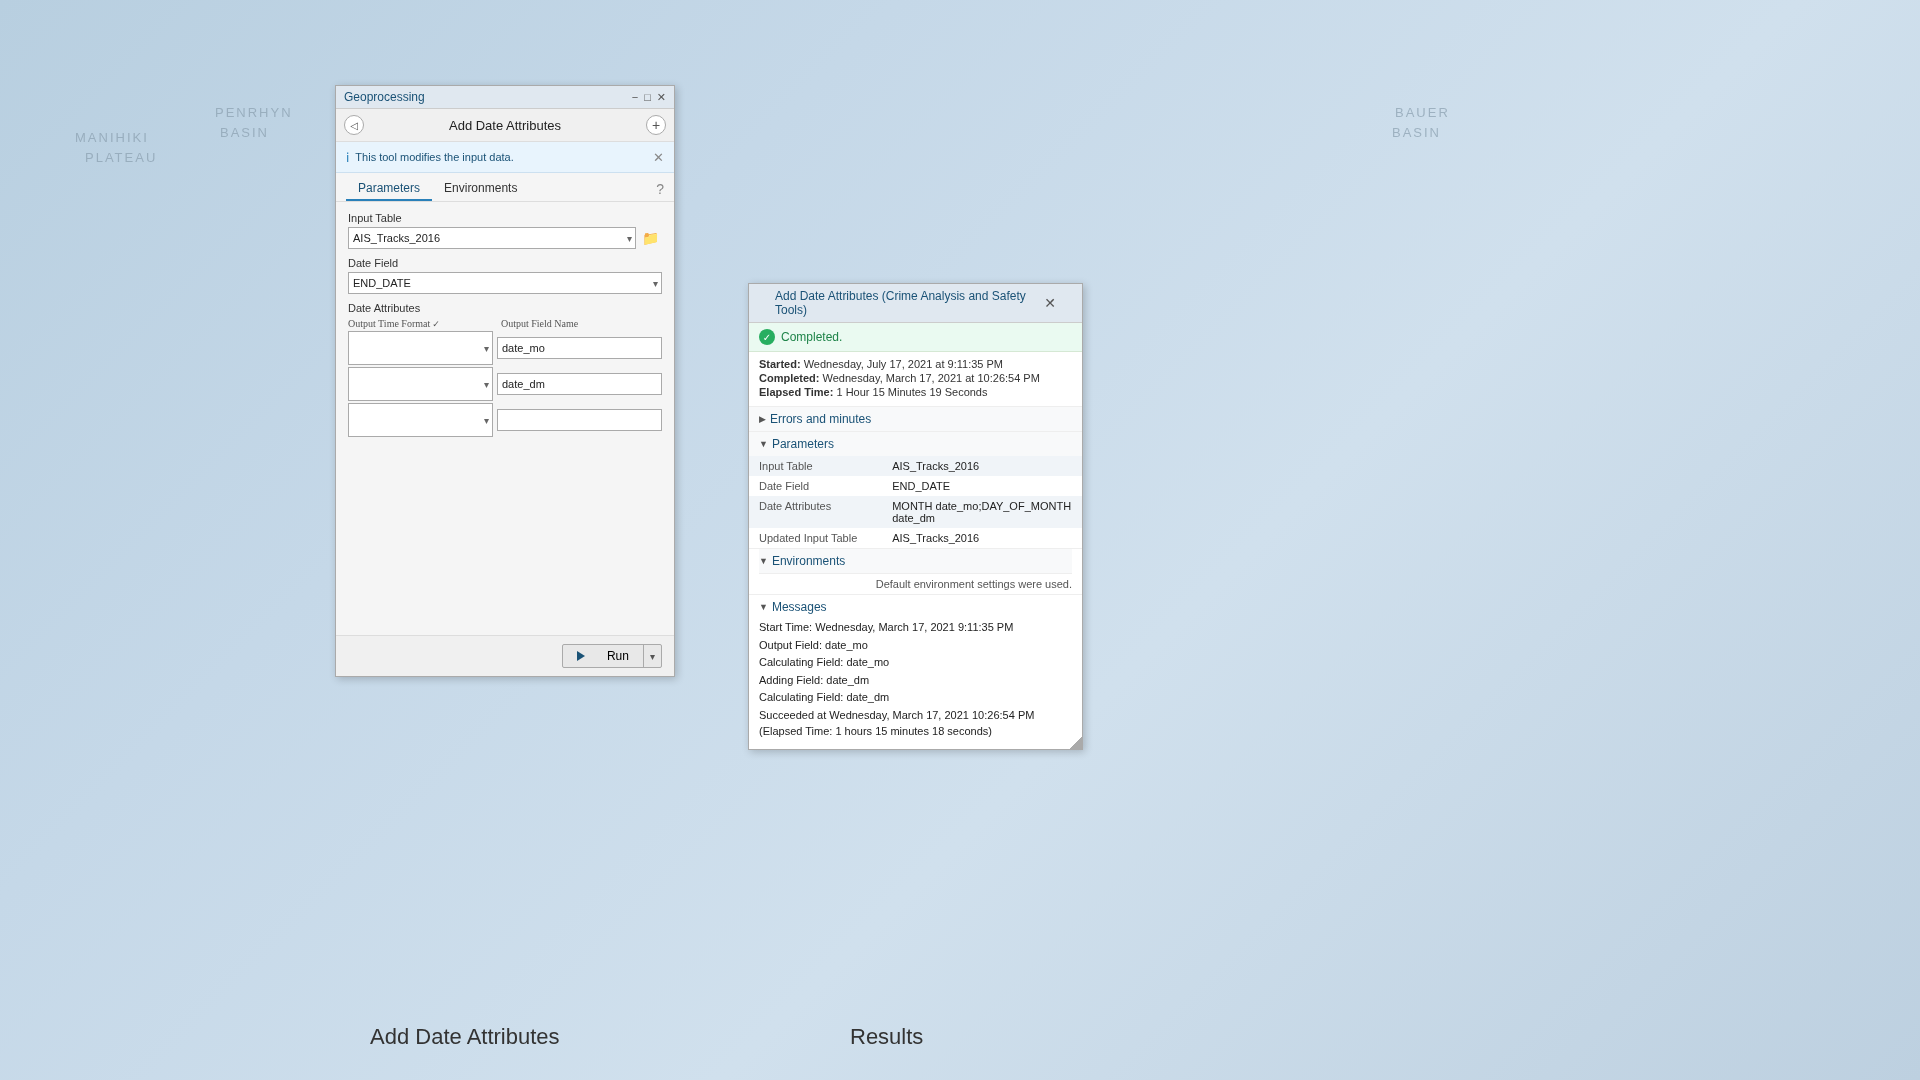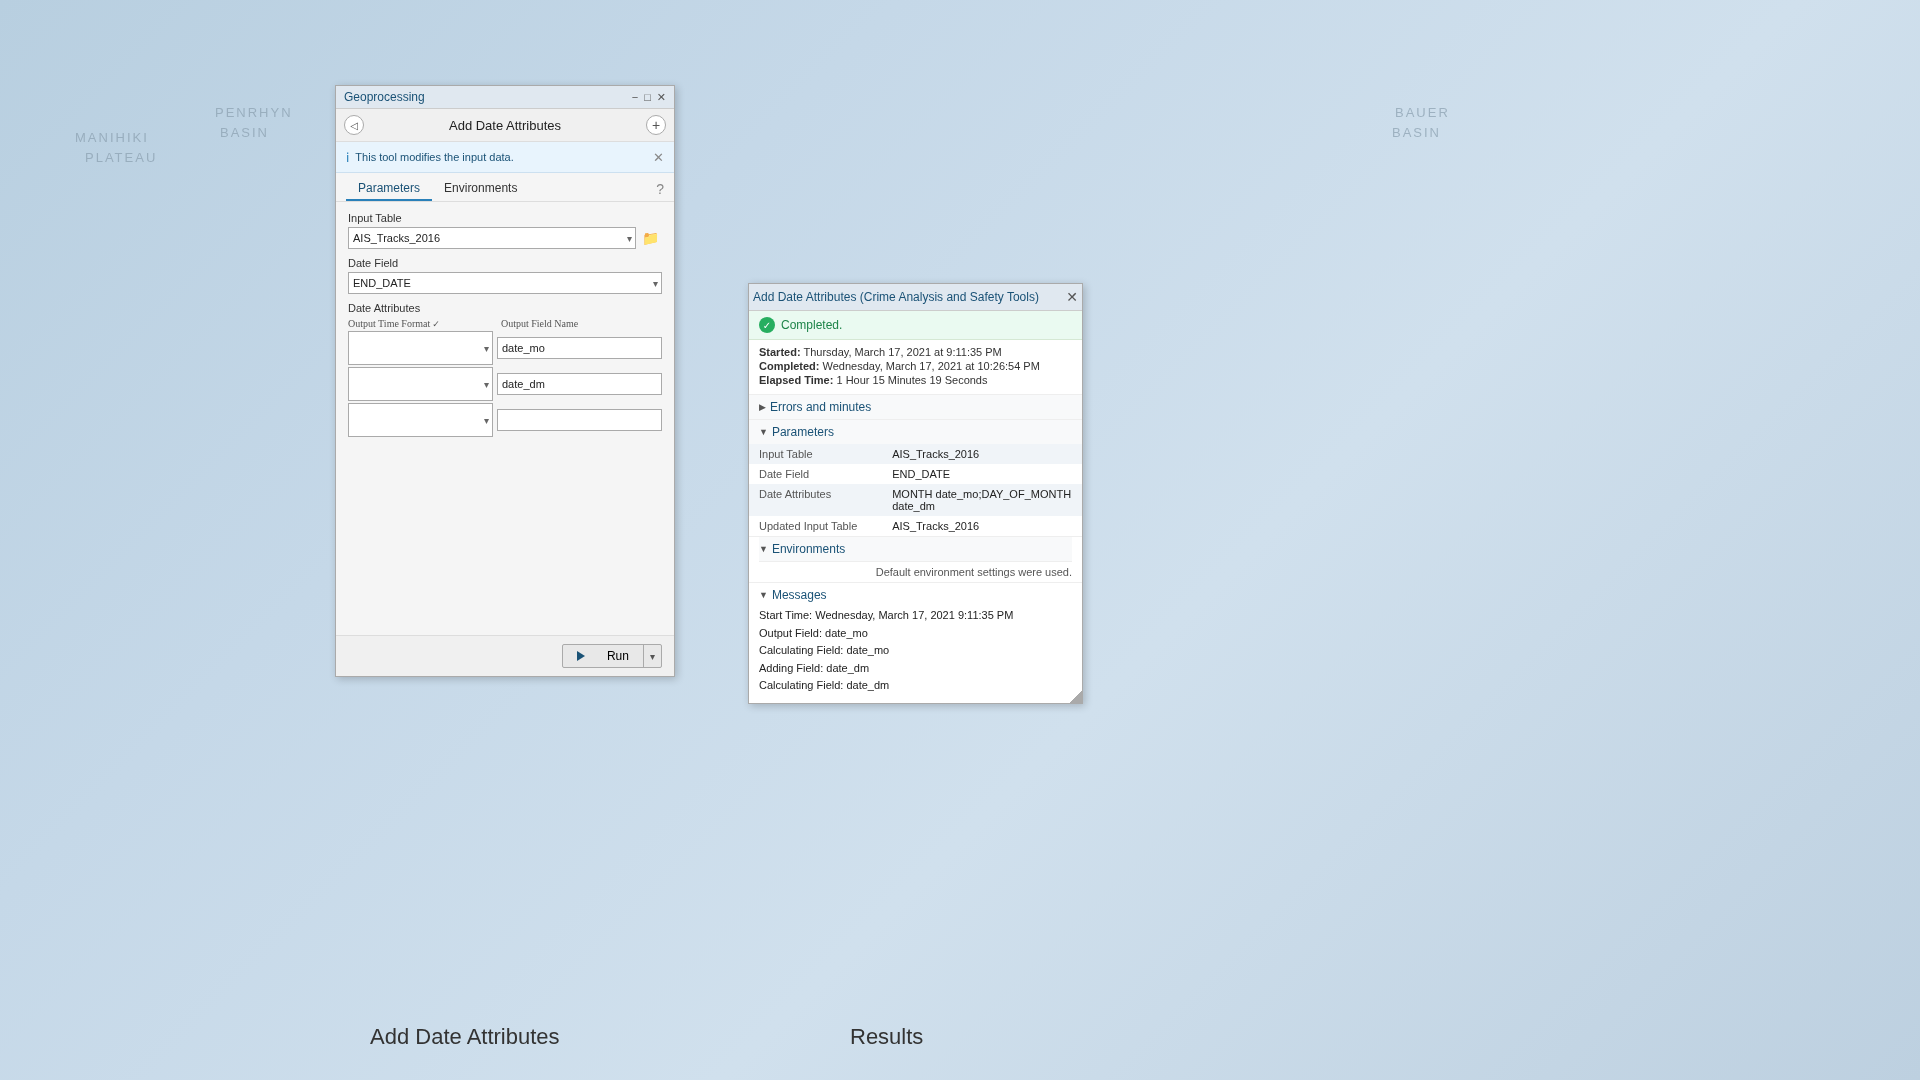--- a/index.html
+++ b/index.html
@@ -357,21 +357,21 @@
       left: 748px;
       top: 283px;
       width: 335px;
       background: #fff;
       border: 1px solid #aaa;
       box-shadow: 2px 2px 8px rgba(0,0,0,0.2);
     }
 
     .results-header {
       background: #e0e8f0;
-      padding: 5px 4px;
+      padding: 5px 26px;
       display: flex;
       align-items: center;
       justify-content: space-between;
       border-bottom: 1px solid #ccc;
     }
 
     .results-title {
       font-size: 12px;
       color: #1a5276;
       font-weight: 500;
@@ -673,21 +673,21 @@
   </div>
 
   <div class="completed-banner">
     <div class="completed-icon">✓</div>
     <span>Completed.</span>
   </div>
 
   <div class="results-meta">
     <p>
       <strong>Started:</strong>
-      <span>Thursday, March 17, 2021 at 9:11:35 PM</span>
+      <span>Wednesday, July 17, 2021 at 9:11:35 PM</span>
     </p>
     <p>
       <strong>Completed:</strong>
       <span>Wednesday, March 17, 2021 at 10:26:54 PM</span>
     </p>
     <p>
       <strong>Elapsed Time:</strong>
       <span>1 Hour 15 Minutes 19 Seconds</span>
     </p>
   </div>
@@ -742,18 +742,19 @@
       <div class="messages-section-header">
         <span class="collapsible-arrow">▼</span>
         <span>Messages</span>
       </div>
       <div class="messages-body" id="messages-body">
           <p>Start Time: Wednesday, March 17, 2021 9:11:35 PM</p>
           <p>Output Field: date_mo</p>
           <p>Calculating Field: date_mo</p>
           <p>Adding Field: date_dm</p>
           <p>Calculating Field: date_dm</p>
+          <p>Succeeded at Wednesday, March 17, 2021 10:26:54 PM (Elapsed Time: 1 hours 15 minutes 18 seconds)</p>
         </div>
     </div>
   </div>
 
   <div class="resize-handle"></div>
 </div>
 
 </body></html>

